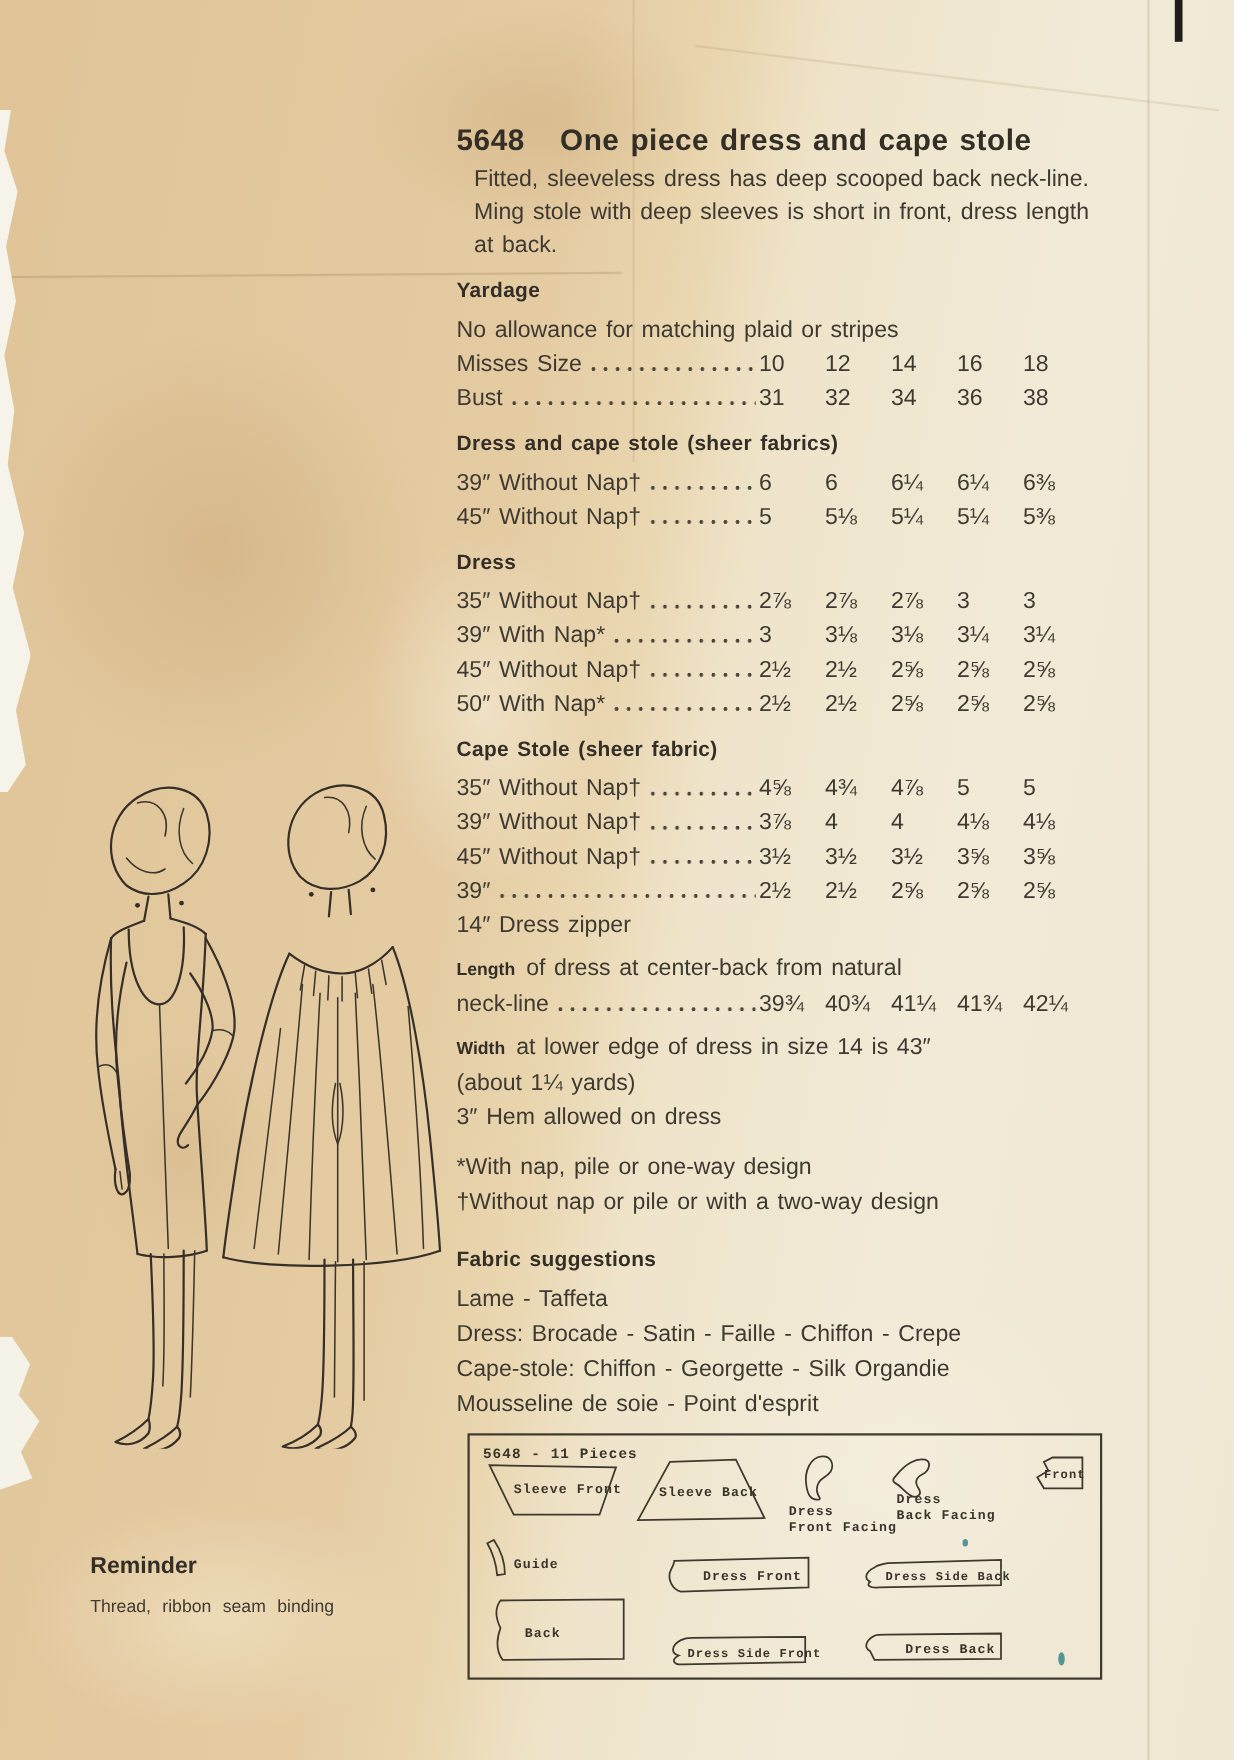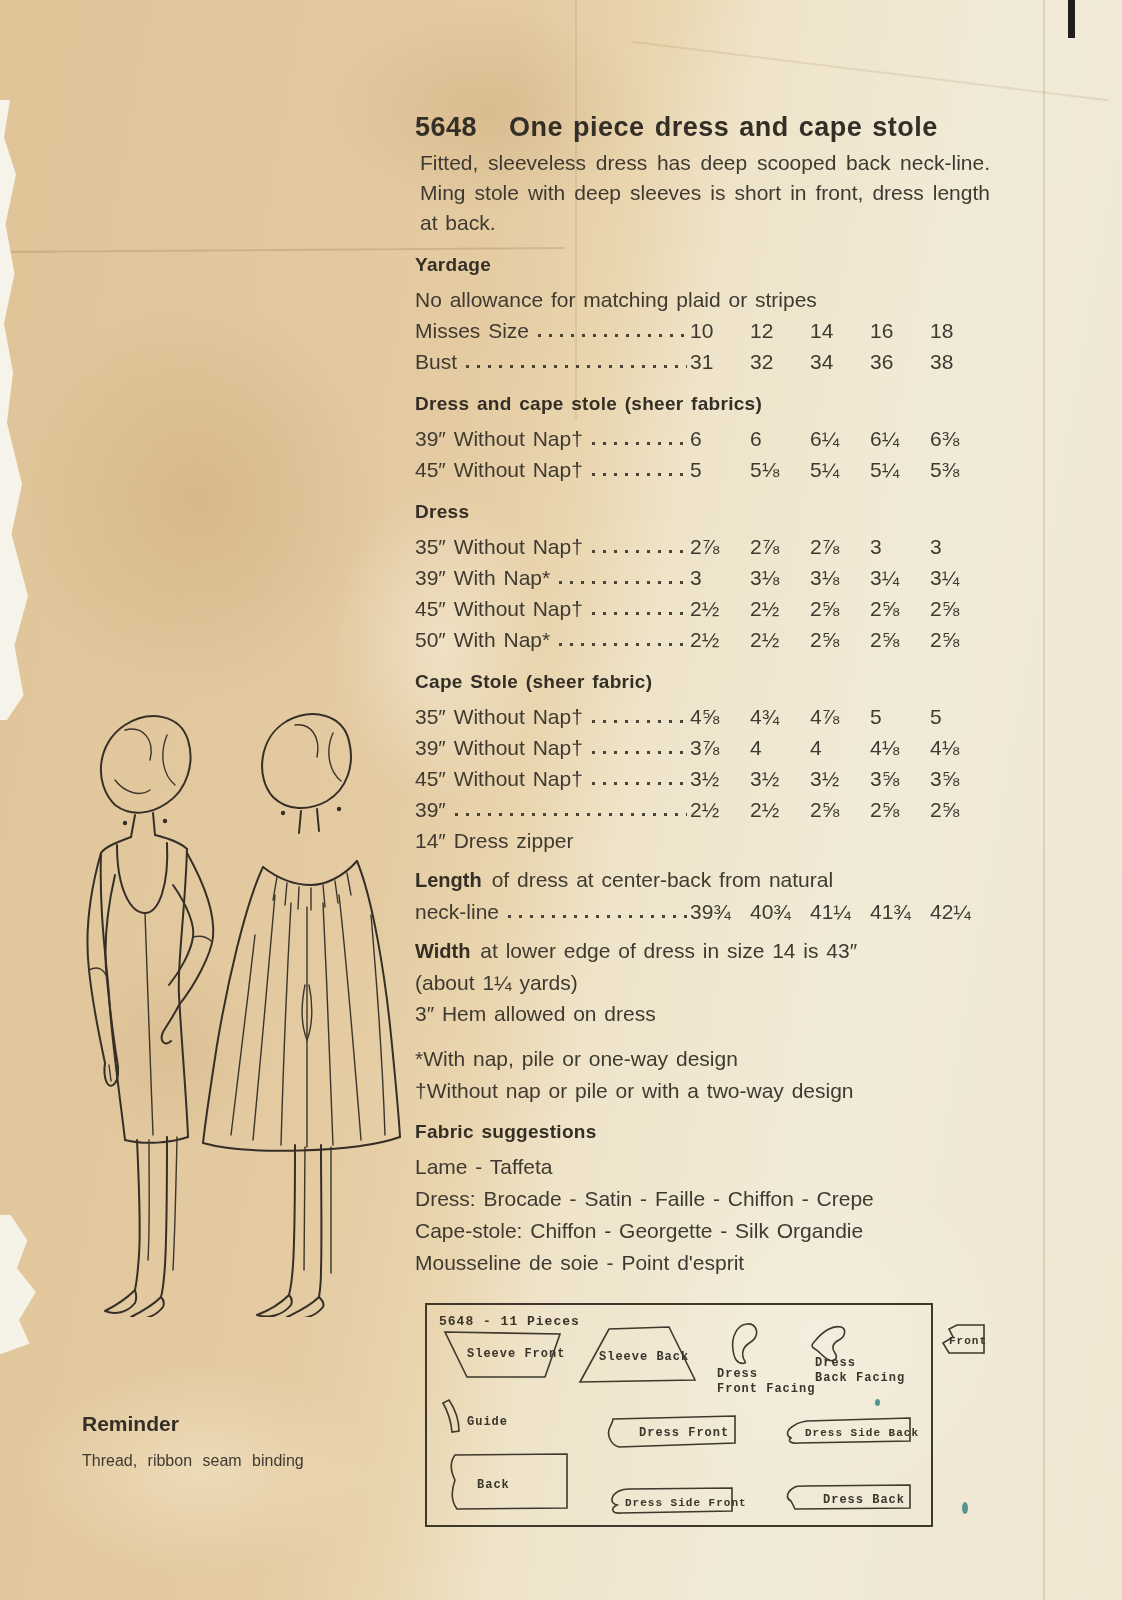--- a/index.html
+++ b/index.html
@@ -20,35 +20,35 @@
   .crease-v2{position:absolute;left:575px;top:0;width:2px;height:420px;background:rgba(130,100,60,.12);}
   .tear-left{position:absolute;left:-2px;top:100px;width:30px;height:620px;background:#f6f3ea;
     clip-path:polygon(0 0,40% 0,20% 6%,60% 12%,25% 20%,55% 28%,20% 36%,50% 44%,30% 52%,80% 62%,45% 70%,100% 80%,55% 88%,85% 96%,30% 100%,0 100%);}
   .tear-left2{position:absolute;left:-2px;top:1215px;width:42px;height:140px;background:#f5f2e8;
     clip-path:polygon(0 0,30% 0,70% 18%,45% 38%,90% 55%,50% 75%,75% 92%,0 100%);}
   .top-tick{position:absolute;left:1068px;top:0;width:7px;height:38px;background:#201e1a;}
   .ink-dot{position:absolute;border-radius:50%;background:#2e7f86;opacity:.8;}
   
   .content{position:absolute;left:415px;top:110px;width:575px;font-size:21px;line-height:31px;word-spacing:2px;}
   .title-row{display:flex;gap:32px;font-size:27px;font-weight:bold;color:#332e26;letter-spacing:.5px;line-height:34px;margin-bottom:4px;}
-  .desc{text-align:justify;line-height:30px;margin:0 0 10px 5px;}
+  .desc{text-align:justify;line-height:30px;margin:0 0 10px 16px;}
   h2.sec{font-size:19px;font-weight:bold;color:#332e26;margin:10px 0 2px 0;line-height:34px;letter-spacing:.3px;}
   .note{line-height:31px;}
   .trow{display:flex;align-items:center;line-height:31px;}
   .tlabel{white-space:nowrap;}
   .leader{flex:1;align-self:stretch;margin:0 3px;
     background-image:radial-gradient(circle,#4a4438 1.5px,transparent 1.9px);
     background-size:11px 5px;background-repeat:repeat-x;background-position:2px calc(100% - 8px);}
   .tval{width:60px;flex:none;white-space:nowrap;}
-  .lead-bold{font-size:20px;font-weight:bold;color:#332e26;}
+  .lead-bold{font-size:16px;font-weight:bold;color:#332e26;}
   .lead-rest{margin-left:10px;}
   .fnotes{margin-top:14px;}
   .fline{line-height:32px;}
   
-  .pattern-box{position:absolute;left:425px;top:1303px;width:508px;height:224px;border:2px solid #3e382d;box-sizing:border-box;}
+  .pattern-box{position:absolute;left:425px;top:1303px;width:577px;height:224px;border:2px solid #3e382d;box-sizing:border-box;}
   .pattern-box svg{display:block;}
   .pp{fill:none;stroke:#3e382d;stroke-width:1.6;}
   .pt{font-family:"Liberation Mono",monospace;font-weight:bold;font-size:12px;fill:#3a342a;letter-spacing:1px;}
   .pt-h{font-size:13px;}
   
   .figures{position:absolute;left:55px;top:685px;}
   .ln{fill:none;stroke:#352f27;stroke-width:2;stroke-linecap:round;stroke-linejoin:round;}
   .ln-thin{fill:none;stroke:#3b352c;stroke-width:1.4;stroke-linecap:round;}
   
   .reminder{position:absolute;left:82px;top:1412px;width:300px;}
@@ -287,21 +287,21 @@
       <b class="lead-bold">Width</b><span class="lead-rest">at lower edge of dress in size 14 is 43″</span>
     </div>
     <div class="note">(about 1¼ yards)</div>
     <div class="note">3″ Hem allowed on dress</div>
 
     <div class="fnotes">
       <div class="fline">*With nap, pile or one-way design</div>
       <div class="fline">†Without nap or pile or with a two-way design</div>
     </div>
 
-    <h2 class="sec" style="margin-top:8px;">Fabric suggestions</h2>
+    <h2 class="sec" style="margin-top:20px;">Fabric suggestions</h2>
     <div class="fline">Lame - Taffeta</div>
     <div class="fline">Dress: Brocade - Satin - Faille - Chiffon - Crepe</div>
     <div class="fline">Cape-stole: Chiffon - Georgette - Silk Organdie</div>
     <div class="fline">Mousseline de soie - Point d'esprit</div>
   </div>
 
   <div class="pattern-box">
     <svg width="573" height="220" viewBox="0 0 573 220">
       <text class="pt pt-h" x="12" y="20">5648 - 11 Pieces</text>
 

